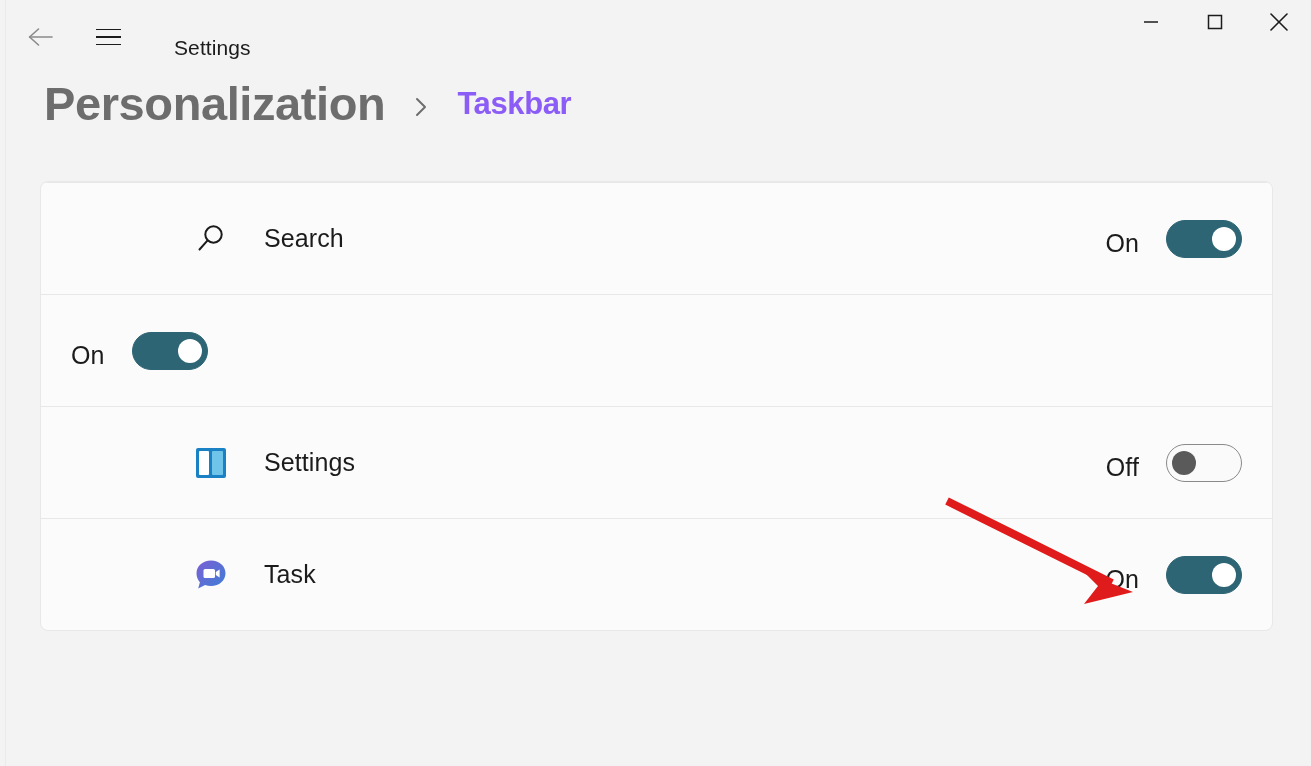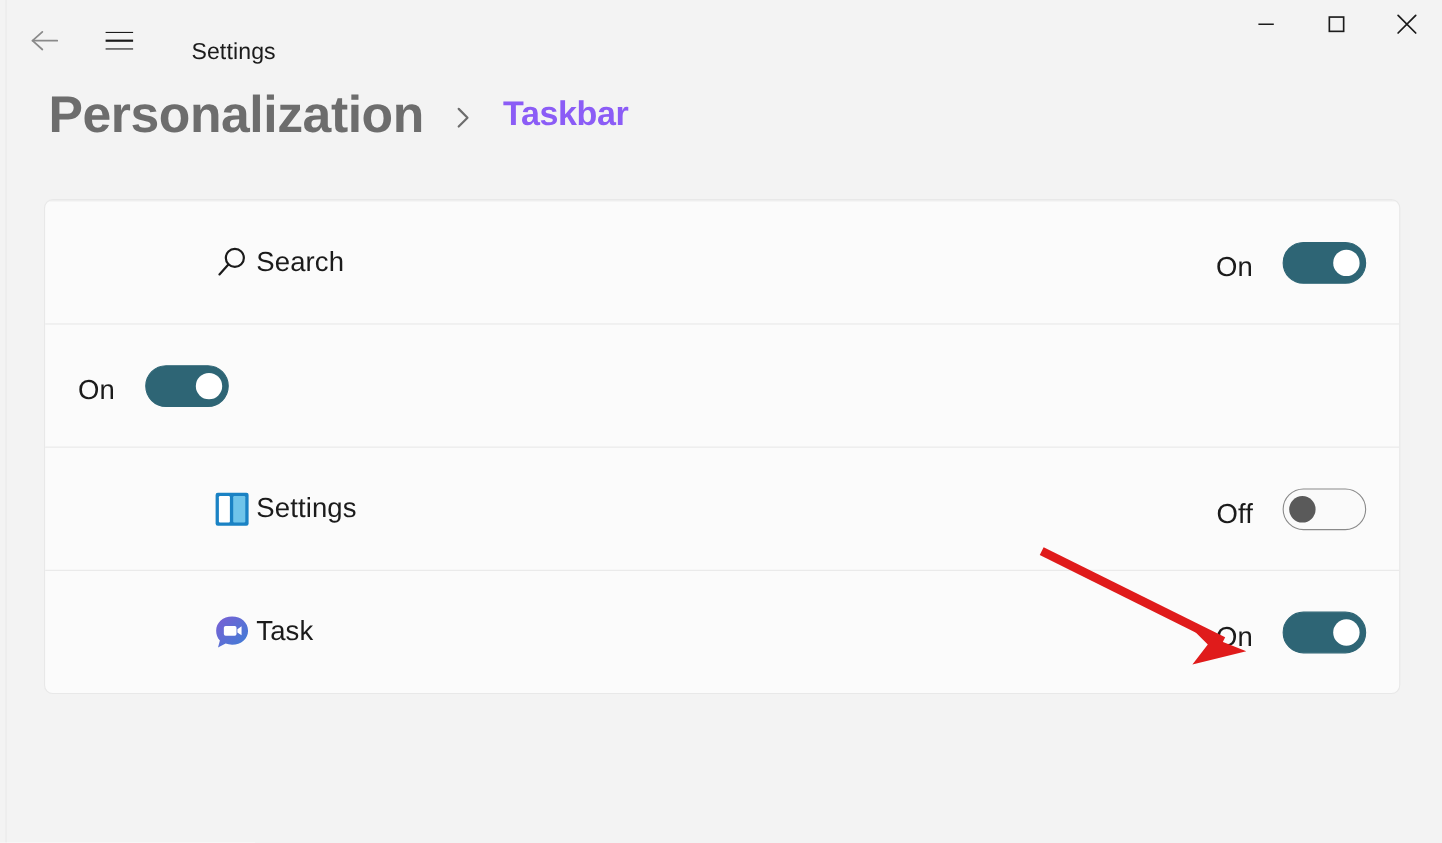--- a/index.html
+++ b/index.html
@@ -155,20 +155,21 @@
     width: 44px;
     display: flex;
     align-items: center;
     justify-content: center;
     margin-left: 118px;
     flex: none;
   }
   .row-label {
     font-size: 25px;
     color: #1b1b1b;
+    margin-left: 31px;
     letter-spacing: 0.1px;
     white-space: nowrap;
   }
   .row-right {
     display: flex;
     align-items: flex-end;
     flex: none;
   }
   .state-label {
     font-size: 25px;

